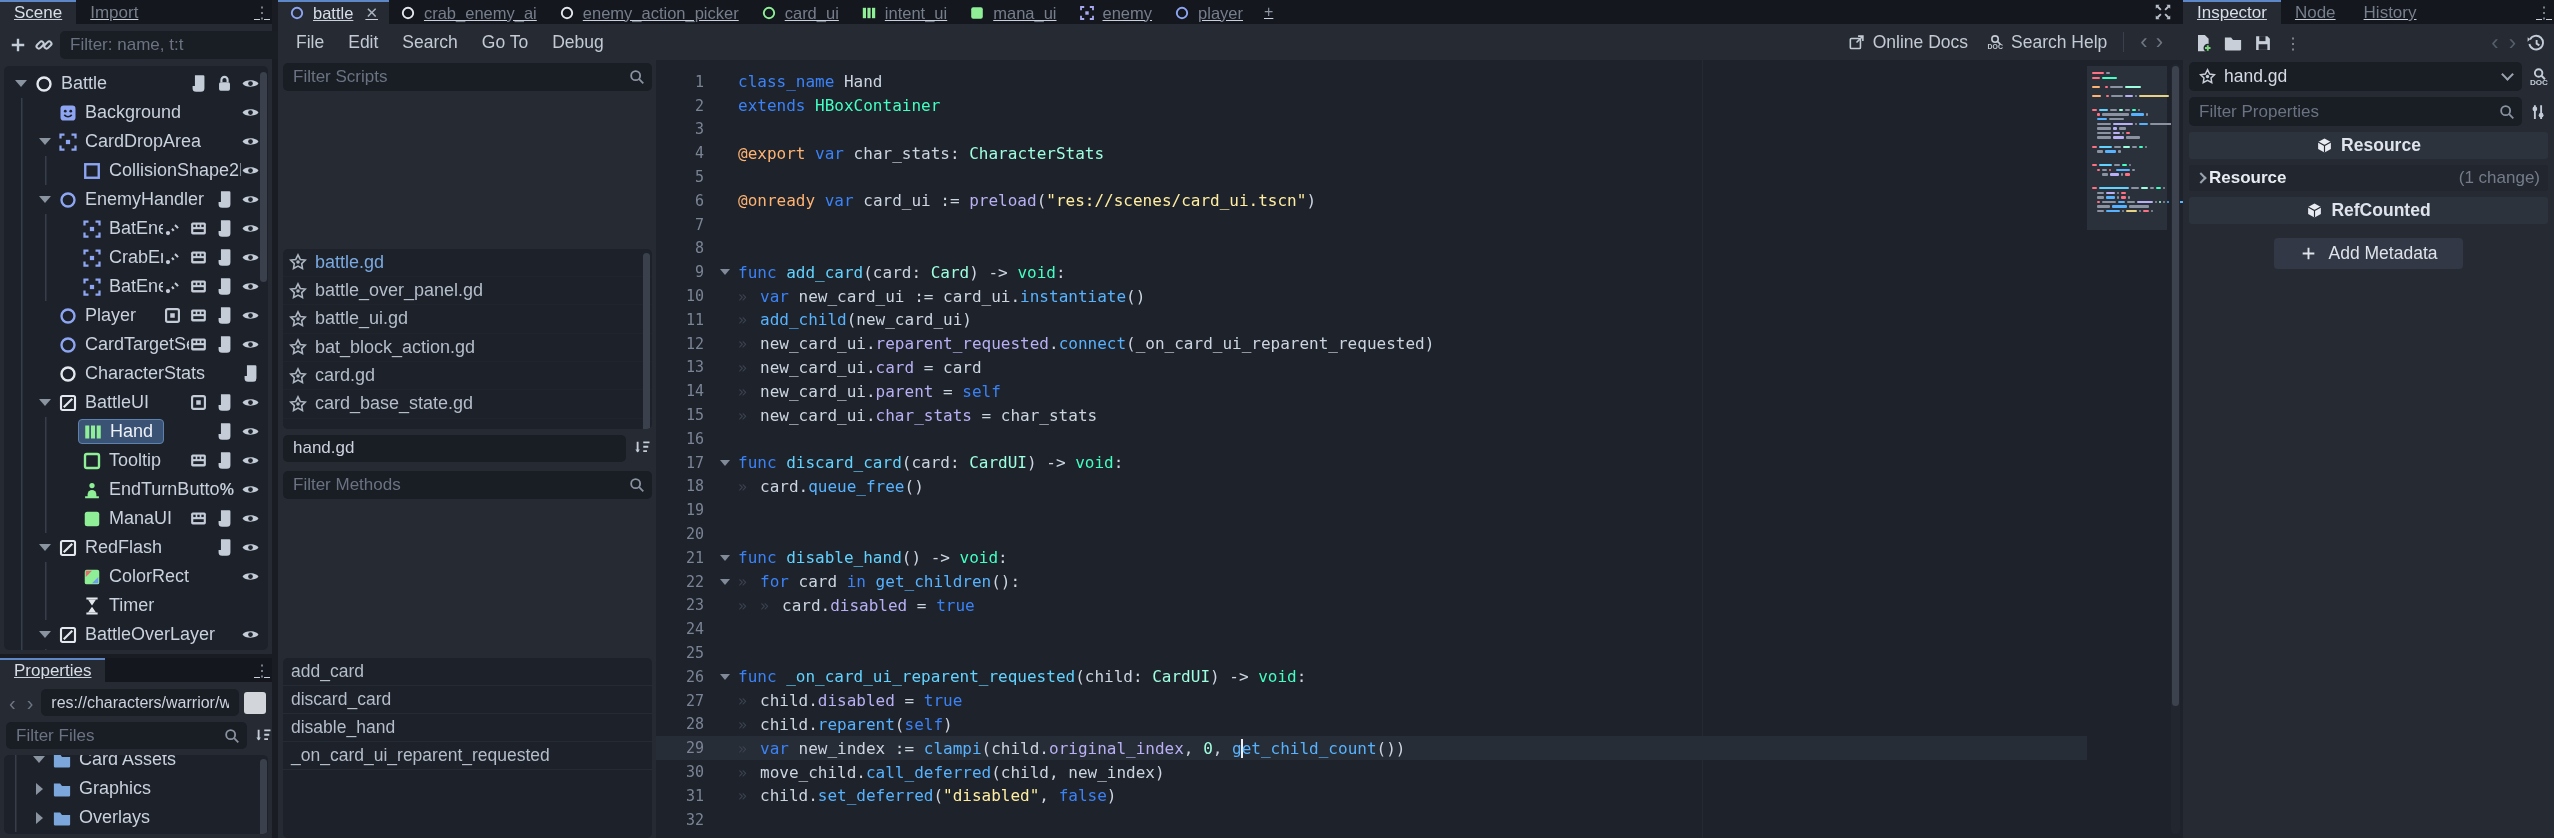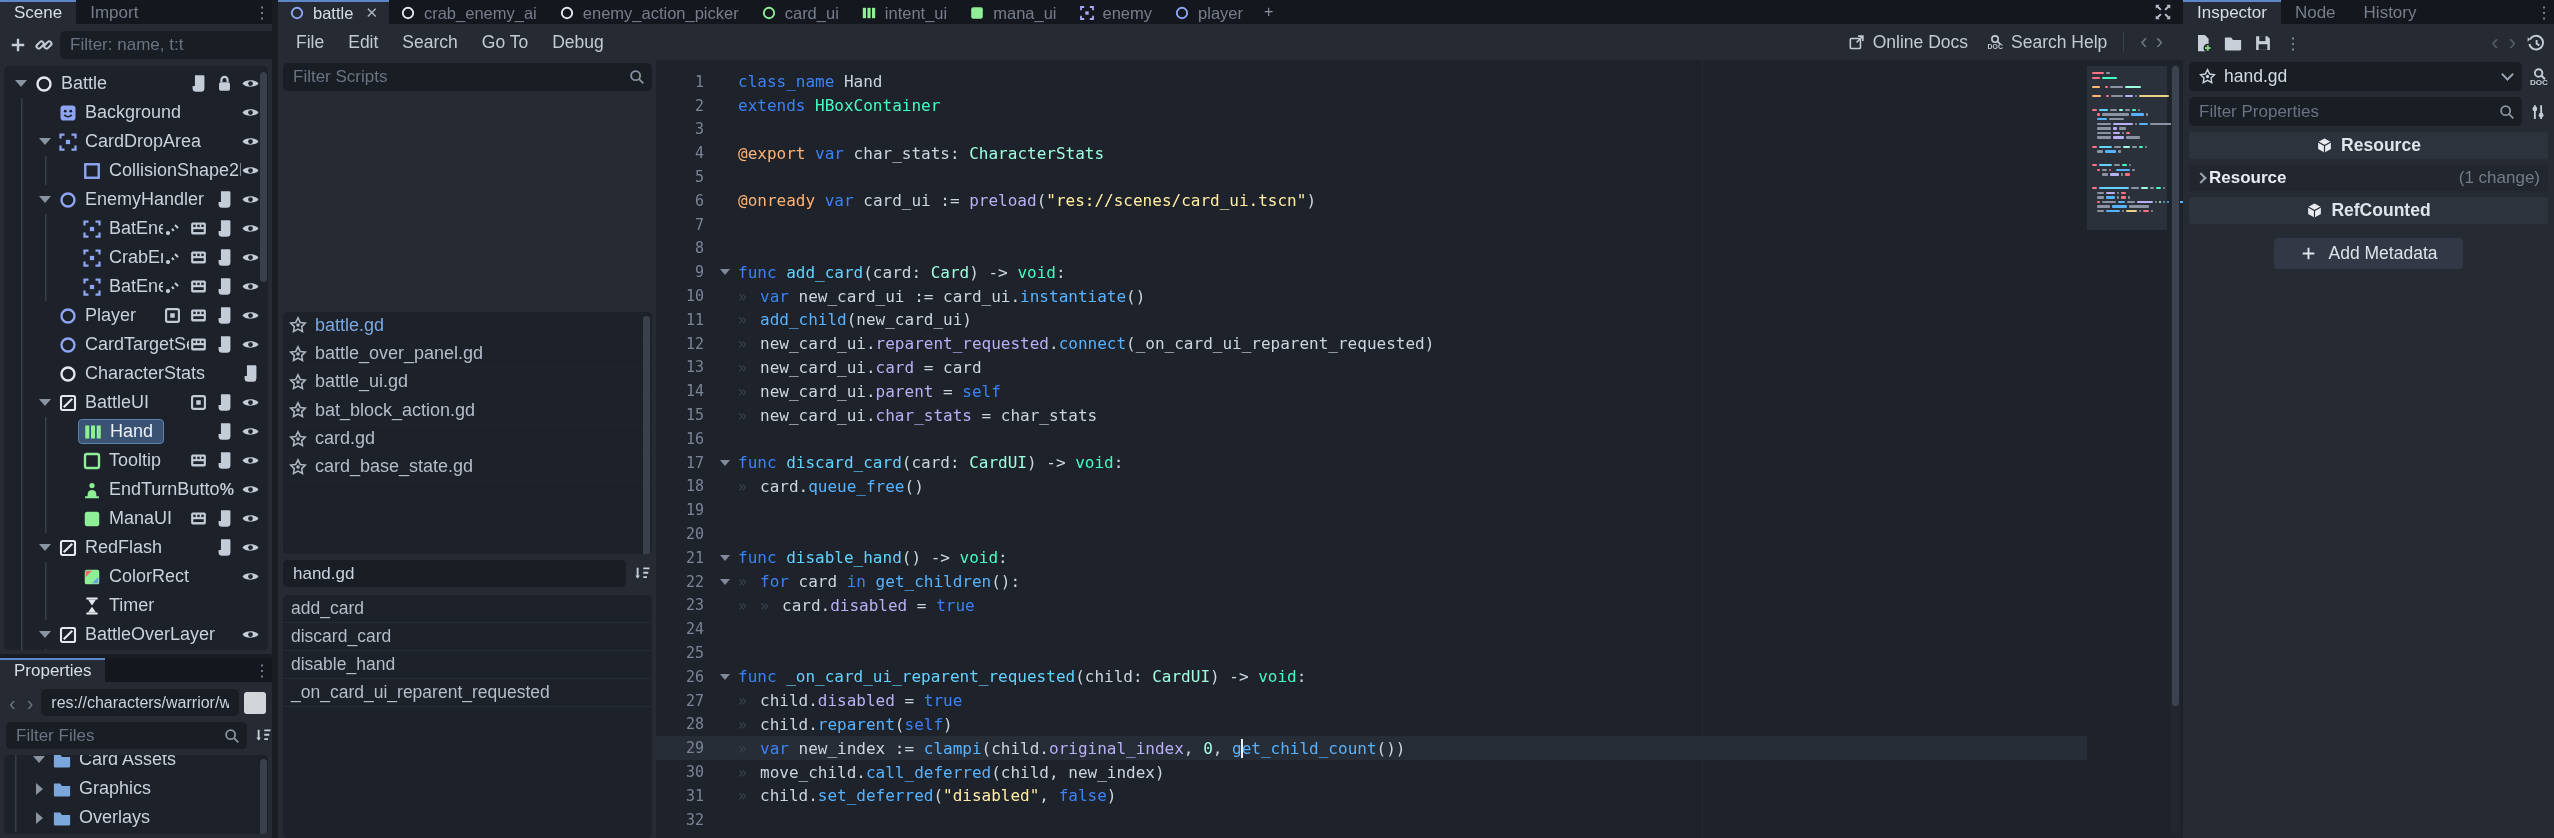--- a/index.html
+++ b/index.html
@@ -1,21 +1,21 @@
 <!DOCTYPE html>
 <html><head>
 <meta charset="utf-8">
 <style>
   * { margin:0; padding:0; box-sizing:border-box; }
   html,body { background:#14171d; }
   .app { position:relative; width:2554px; height:838px; background:#191d23; overflow:hidden;
          font-family:"Liberation Sans", sans-serif; color:#c9d1dd; }
 
   
-  .tabbar { display:flex; align-items:stretch; background:#14171d; height:24px; position:relative; }
+  .tabbar { display:flex; align-items:stretch; background:#14171d; height:24px; position:relative;text-decoration:underline; }
   .tab { display:flex; align-items:center; gap:7px; padding:0 14px; font-size:17px; color:#767e8c;
          border-top:2px solid transparent; cursor:default; white-space:nowrap; }
   .tab.active { background:#262b33; color:#d8dee8; border-top:2px solid #5e87c8; }
   .dotsv { margin-left:auto; align-self:center; width:20px; text-align:center; color:#8a93a0; font-size:16px; flex:none; }
   .panel { background:#262b33; }
   .inset { background:#1d2129; border-radius:5px; }
   input.gd { background:#191d24; border:none; outline:none; border-radius:5px; color:#ccd3de;
              font-family:"Liberation Sans",sans-serif; font-size:17px; padding:0 10px; }
   input.gd::placeholder { color:#6b7382; }
   .ic { display:inline-flex; width:20px; height:20px; flex:none; align-items:center; justify-content:center; }
@@ -1022,20 +1022,29 @@
         <div class="mrow-field">
           <input class="gd" value="hand.gd" style="">
           <span class="ic" style="color:#c4ccd8">
               <svg viewBox="0 0 16 16" stroke="currentColor" stroke-width="1.5" fill="none">
                 <path d="M9 3.5h5M9 7h4M9 10.5h3"></path>
                 <path d="M4.5 3v8"></path>
                 <path d="M2.7 9.2 4.5 11.6 6.3 9.2" fill="currentColor" stroke="none"></path>
               </svg>
             </span>
         </div>
+        <span class="filter-wrap">
+          <input class="gd" style="width: 100%;" placeholder="Filter Methods">
+          <span class="ic search">
+              <svg viewBox="0 0 16 16">
+                <circle cx="6.8" cy="6.8" r="4" fill="none" stroke="currentColor" stroke-width="1.6"></circle>
+                <path d="M9.9 9.9 13.6 13.6" stroke="currentColor" stroke-width="1.6"></path>
+              </svg>
+            </span>
+        </span>
         <div class="method-list inset" id="method-list">
             <div class="mrow">
               <span>add_card</span>
             </div>
             <div class="mrow">
               <span>discard_card</span>
             </div>
             <div class="mrow">
               <span>disable_hand</span>
             </div>

